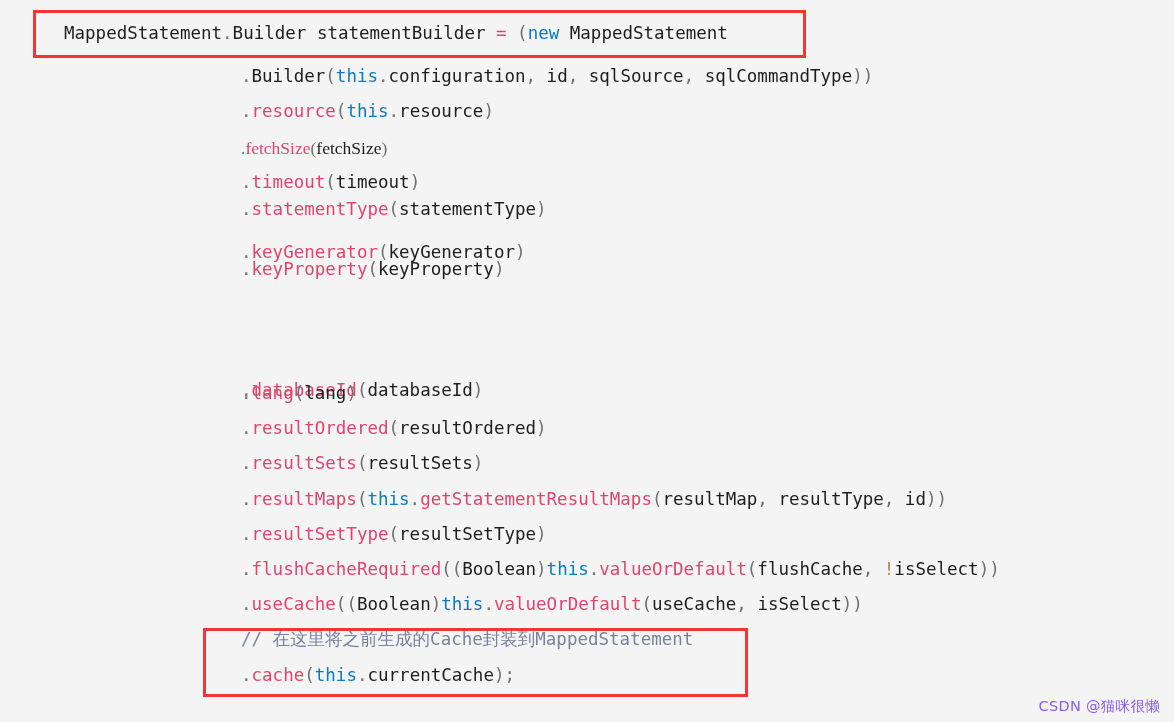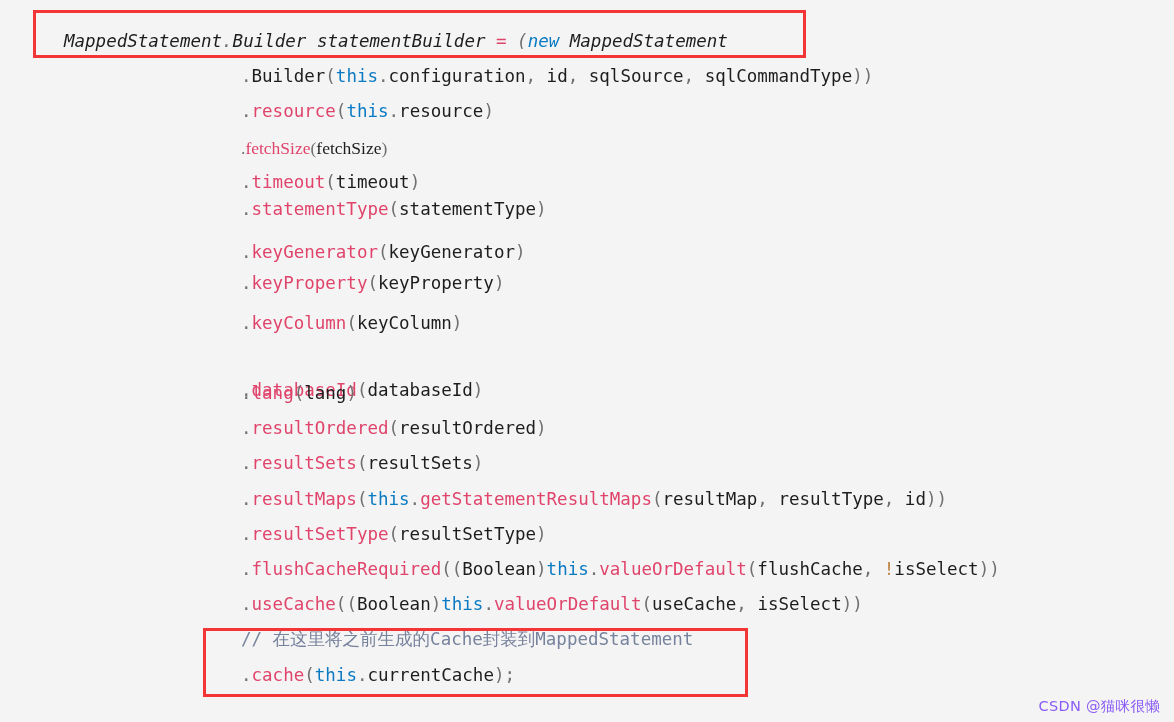--- a/index.html
+++ b/index.html
@@ -65,29 +65,28 @@
     font-size: 14.5px;
     color: #8b5cf6;
     white-space: pre;
     letter-spacing: 0.3px;
   }
 </style>
 </head>
 <body>
 
 <div id="code-canvas">
-    <div class="code-line" style="left: 64px; top: 30px; font-style: italic;"><span class="tk-plain">MappedStatement</span><span class="tk-punc">.</span><span class="tk-plain">Builder statementBuilder </span><span class="tk-op">=</span><span class="tk-plain"> </span><span class="tk-punc">(</span><span class="tk-kw">new</span><span class="tk-plain"> MappedStatement</span></div>
+    <div class="code-line" style="left: 64px; top: 22px;"><span class="tk-plain">MappedStatement</span><span class="tk-punc">.</span><span class="tk-plain">Builder statementBuilder </span><span class="tk-op">=</span><span class="tk-plain"> </span><span class="tk-punc">(</span><span class="tk-kw">new</span><span class="tk-plain"> MappedStatement</span></div>
     <div class="code-line" style="left: 241px; top: 65.2px;"><span class="tk-punc">.</span><span class="tk-plain">Builder</span><span class="tk-punc">(</span><span class="tk-kw">this</span><span class="tk-punc">.</span><span class="tk-plain">configuration</span><span class="tk-punc">,</span><span class="tk-plain"> id</span><span class="tk-punc">,</span><span class="tk-plain"> sqlSource</span><span class="tk-punc">,</span><span class="tk-plain"> sqlCommandType</span><span class="tk-punc">))</span></div>
     <div class="code-line" style="left: 241px; top: 100.4px;"><span class="tk-punc">.</span><span class="tk-method">resource</span><span class="tk-punc">(</span><span class="tk-kw">this</span><span class="tk-punc">.</span><span class="tk-plain">resource</span><span class="tk-punc">)</span></div>
     <div class="code-line" style="left: 241px; top: 137px; font-family: Liberation Serif, serif;"><span class="tk-punc">.</span><span class="tk-method">fetchSize</span><span class="tk-punc">(</span><span class="tk-plain">fetchSize</span><span class="tk-punc">)</span></div>
     <div class="code-line" style="left: 241px; top: 170.8px;"><span class="tk-punc">.</span><span class="tk-method">timeout</span><span class="tk-punc">(</span><span class="tk-plain">timeout</span><span class="tk-punc">)</span></div>
     <div class="code-line" style="left: 241px; top: 198px;"><span class="tk-punc">.</span><span class="tk-method">statementType</span><span class="tk-punc">(</span><span class="tk-plain">statementType</span><span class="tk-punc">)</span></div>
     <div class="code-line" style="left: 241px; top: 241.2px;"><span class="tk-punc">.</span><span class="tk-method">keyGenerator</span><span class="tk-punc">(</span><span class="tk-plain">keyGenerator</span><span class="tk-punc">)</span></div>
-    <div class="code-line" style="left: 241px; top: 272px;"><span class="tk-punc">.</span><span class="tk-method">keyProperty</span><span class="tk-punc">(</span><span class="tk-plain">keyProperty</span><span class="tk-punc">)</span></div>
-    <div class="code-line" style="left: 241px; top: 311.6px;"><span class="tk-punc">.</span><span class="tk-method">keyColumn</span><span class="tk-punc">(</span><span class="tk-plain">keyColumn</span><span class="tk-punc">)</span></div>
+    <div class="code-line" style="left: 241px; top: 258px;"><span class="tk-punc">.</span><span class="tk-method">keyProperty</span><span class="tk-punc">(</span><span class="tk-plain">keyProperty</span><span class="tk-punc">)</span></div>
     <div class="code-line" style="left: 241px; top: 346.8px; margin-top: 32px;"><span class="tk-punc">.</span><span class="tk-method">databaseId</span><span class="tk-punc">(</span><span class="tk-plain">databaseId</span><span class="tk-punc">)</span></div>
     <div class="code-line" style="left: 241px; top: 382px;"><span class="tk-punc">.</span><span class="tk-method">lang</span><span class="tk-punc">(</span><span class="tk-plain">lang</span><span class="tk-punc">)</span></div>
     <div class="code-line" style="left: 241px; top: 417.2px;"><span class="tk-punc">.</span><span class="tk-method">resultOrdered</span><span class="tk-punc">(</span><span class="tk-plain">resultOrdered</span><span class="tk-punc">)</span></div>
     <div class="code-line" style="left: 241px; top: 452.4px;"><span class="tk-punc">.</span><span class="tk-method">resultSets</span><span class="tk-punc">(</span><span class="tk-plain">resultSets</span><span class="tk-punc">)</span></div>
     <div class="code-line" style="left: 241px; top: 487.6px;"><span class="tk-punc">.</span><span class="tk-method">resultMaps</span><span class="tk-punc">(</span><span class="tk-kw">this</span><span class="tk-punc">.</span><span class="tk-method">getStatementResultMaps</span><span class="tk-punc">(</span><span class="tk-plain">resultMap</span><span class="tk-punc">,</span><span class="tk-plain"> resultType</span><span class="tk-punc">,</span><span class="tk-plain"> id</span><span class="tk-punc">))</span></div>
     <div class="code-line" style="left: 241px; top: 522.8px;"><span class="tk-punc">.</span><span class="tk-method">resultSetType</span><span class="tk-punc">(</span><span class="tk-plain">resultSetType</span><span class="tk-punc">)</span></div>
     <div class="code-line" style="left: 241px; top: 558px;"><span class="tk-punc">.</span><span class="tk-method">flushCacheRequired</span><span class="tk-punc">((</span><span class="tk-plain">Boolean</span><span class="tk-punc">)</span><span class="tk-kw">this</span><span class="tk-punc">.</span><span class="tk-method">valueOrDefault</span><span class="tk-punc">(</span><span class="tk-plain">flushCache</span><span class="tk-punc">,</span><span class="tk-plain"> </span><span class="tk-bang">!</span><span class="tk-plain">isSelect</span><span class="tk-punc">))</span></div>
     <div class="code-line" style="left: 241px; top: 593.2px;"><span class="tk-punc">.</span><span class="tk-method">useCache</span><span class="tk-punc">((</span><span class="tk-plain">Boolean</span><span class="tk-punc">)</span><span class="tk-kw">this</span><span class="tk-punc">.</span><span class="tk-method">valueOrDefault</span><span class="tk-punc">(</span><span class="tk-plain">useCache</span><span class="tk-punc">,</span><span class="tk-plain"> isSelect</span><span class="tk-punc">))</span></div>
     <div class="code-line" style="left: 241px; top: 628.4px;"><span class="tk-comment">// </span><span class="tk-comment-cjk">在这里将之前生成的</span><span class="tk-comment">Cache</span><span class="tk-comment-cjk">封装到</span><span class="tk-comment">MappedStatement</span></div>
     <div class="code-line" style="left: 241px; top: 663.6px;"><span class="tk-punc">.</span><span class="tk-method">cache</span><span class="tk-punc">(</span><span class="tk-kw">this</span><span class="tk-punc">.</span><span class="tk-plain">currentCache</span><span class="tk-punc">);</span></div>

